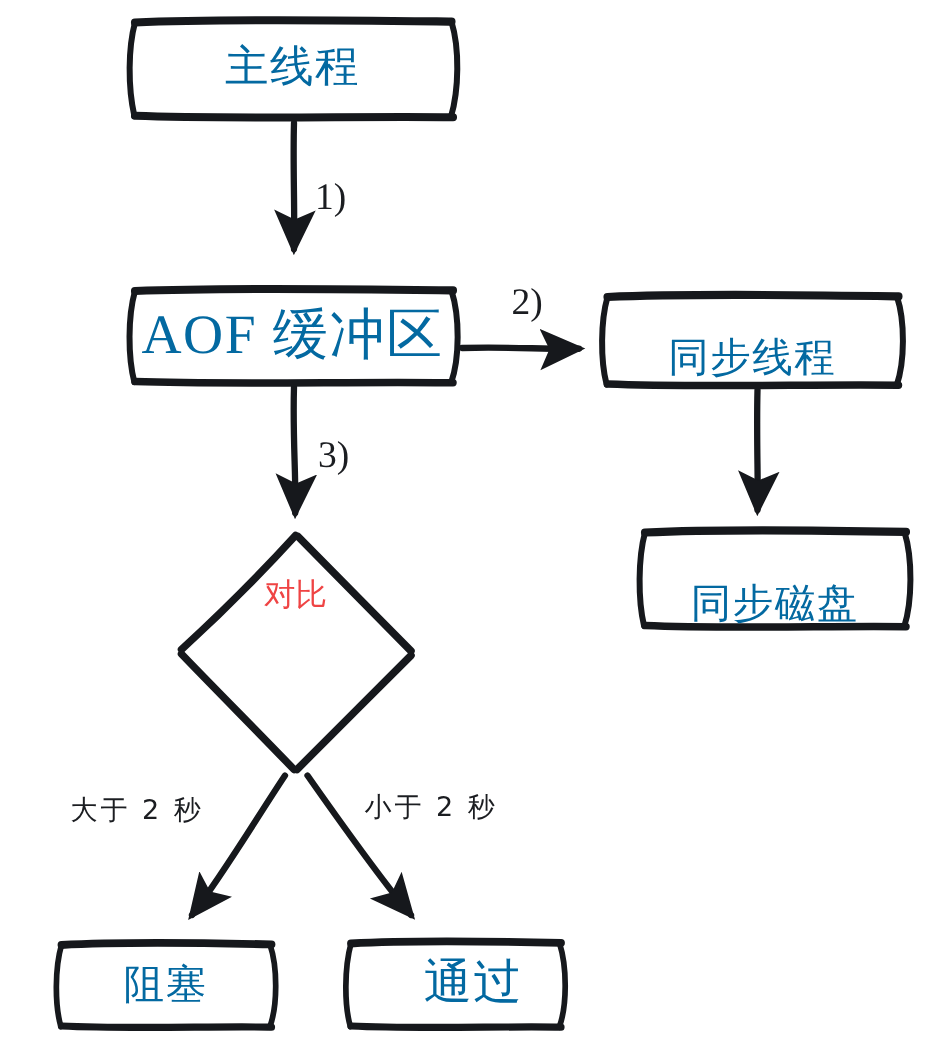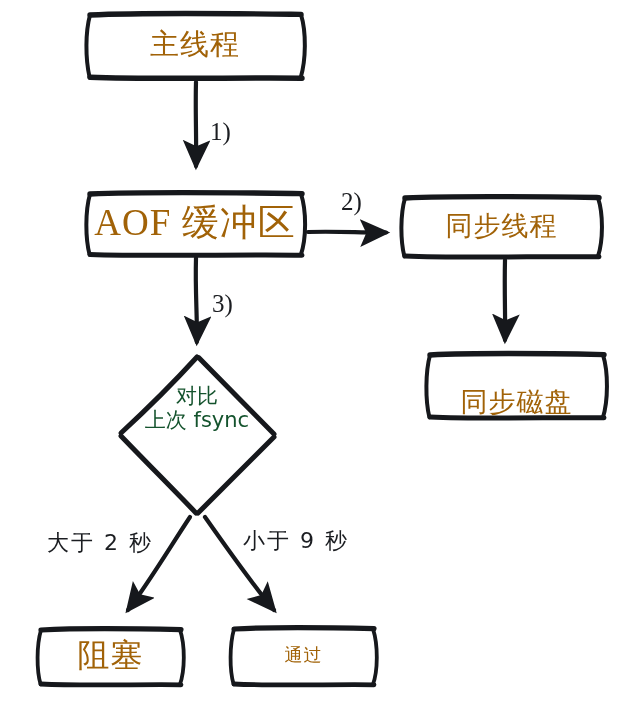--- a/index.html
+++ b/index.html
@@ -22,49 +22,49 @@
     top: 0;
     width: 627px;
     height: 702px;
     pointer-events: none;
   }
   .node {
     position: absolute;
     display: flex;
     align-items: center;
     justify-content: center;
-    color: #a16207;
+    color: #0369a1;
     letter-spacing: 1px;
     white-space: nowrap;
     z-index: 3;
   }
   .node .node-text {
     position: relative;
     top: -1px;
   }
   .edge-label {
     position: absolute;
     color: #1b1d21;
     white-space: nowrap;
     z-index: 4;
   }
   .step-label {
     font-family: "Liberation Serif", "DejaVu Serif", serif;
     font-size: 25px;
   }
   .cond-label {
     font-family: "DejaVu Sans", "Liberation Sans", sans-serif;
-    font-size: 22px;
+    font-size: 18px;
     letter-spacing: 2px;
   }
   .diamond-text {
     position: absolute;
     z-index: 3;
     text-align: center;
-    color: #14532d;
+    color: #ef4444;
     font-family: "DejaVu Sans", "Liberation Sans", sans-serif;
     line-height: 1.12;
     white-space: nowrap;
   }
   .diamond-text .dline {
     display: block;
   }
   .dl-mixed {
     font-family: "DejaVu Sans", "Liberation Sans", sans-serif;
   }
@@ -144,44 +144,43 @@
   </svg>
 
   <div class="node" style="left:88px; top:13px; width:214px; height:65px; font-size:29px;">
     <span class="node-text">主线程</span>
   </div>
 
   <div class="node" style="left:88px; top:192px; width:214px; height:63px; font-size:37px;">
     <span class="node-text">AOF 缓冲区</span>
   </div>
 
-  <div class="node" style="left:403px; top:196px; width:197px; height:61px; font-size:27px;">
+  <div class="node" style="left:403px; top:196px; width:197px; height:61px; font-size:27px;align-items:flex-end;">
     <span class="node-text">同步线程</span>
   </div>
 
   <div class="node" style="left:428px; top:370px; width:177px; height:65px; font-size:27px;">
     <span class="node-text">同步磁盘</span>
   </div>
 
-  <div class="node" style="left:39px; top:628px; width:143px; height:57px; font-size:32px;">
+  <div class="node" style="left:39px; top:628px; width:143px; height:57px; font-size:27px;">
     <span class="node-text">阻塞</span>
   </div>
 
-  <div class="node" style="left:232px; top:627px; width:143px; height:58px; font-size:18px;">
+  <div class="node" style="left:244px; top:627px; width:143px; height:58px; font-size:32px;">
     <span class="node-text">通过</span>
   </div>
 
   <div class="diamond-text" style="left:119px; top:385px; width:156px; font-size:21px;">
     <span class="dline">对比</span>
-    <span class="dline dl-mixed">上次 fsync</span>
   </div>
 
   <div class="edge-label step-label" style="left:210px; top:118px;">1)</div>
 
   <div class="edge-label step-label" style="left:341px; top:188px;">2)</div>
 
   <div class="edge-label step-label" style="left:212px; top:290px;">3)</div>
 
   <div class="edge-label cond-label" style="left:47px; top:528px;">大于 2 秒</div>
 
-  <div class="edge-label cond-label" style="left:243px; top:526px;">小于 9 秒</div>
+  <div class="edge-label cond-label" style="left:243px; top:526px;">小于 2 秒</div>
 
 </div>
 
 </body></html>

